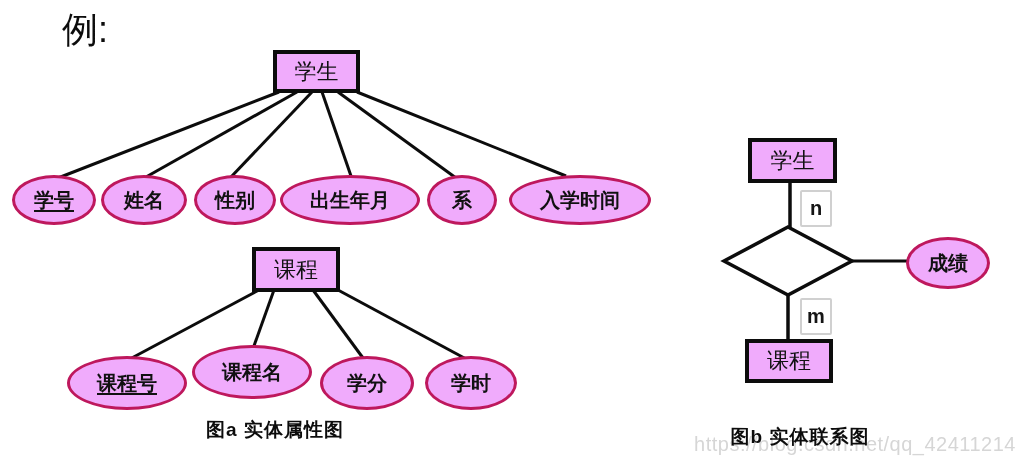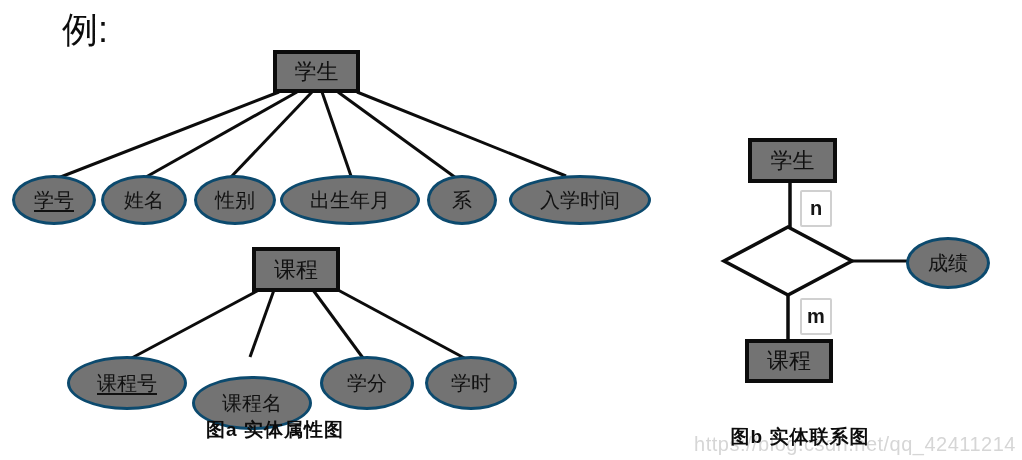--- a/index.html
+++ b/index.html
@@ -5,23 +5,23 @@
   html,body{margin:0;padding:0;background:#ffffff;}
   #canvas{
     position:relative;
     width:1022px;height:460px;
     background:#ffffff;
     font-family:"Liberation Sans","DejaVu Sans",sans-serif;
     color:#111;
     overflow:hidden;
   }
   #edges{position:absolute;left:0;top:0;z-index:1;}
-  .node{position:absolute;z-index:2;display:flex;align-items:center;justify-content:center;background:#737373;box-sizing:border-box;}
+  .node{position:absolute;z-index:2;display:flex;align-items:center;justify-content:center;background:#f0abfc;box-sizing:border-box;}
   .entity{border:4px solid #0c0c0c;font-size:22px;}
-  .attr{border:3px solid #0c4a6e;border-radius:50%;font-size:20px;}
+  .attr{border:3px solid #be185d;border-radius:50%;font-size:20px;font-weight:bold;}
   .attr.key span{text-decoration:underline;text-underline-offset:3px;}
   .rel-label{position:absolute;z-index:2;display:flex;align-items:center;justify-content:center;font-size:22px;background:transparent;}
   .card-box{
     position:absolute;z-index:3;display:flex;align-items:center;justify-content:center;
     background:#fff;border:2px solid #d0d0d0;border-radius:2px;
     font-size:20px;font-weight:bold;color:#151515;box-sizing:border-box;
   }
   .caption{position:absolute;z-index:2;text-align:center;font-size:19px;font-weight:bold;color:#0c0c0c;letter-spacing:1px;}
   .title{position:absolute;z-index:2;font-size:36px;color:#0c0c0c;}
   .watermark{position:absolute;z-index:1;right:6px;bottom:4px;font-size:20px;color:#d6d6d6;letter-spacing:0.5px;}
@@ -77,21 +77,21 @@
     <span>入学时间</span>
   </div>
 
   <div class="node entity" style="left:252px;top:247px;width:88px;height:45px;">
     <span>课程</span>
   </div>
 
   <div class="node attr key" style="left:67px;top:356px;width:120px;height:54px;">
     <span>课程号</span>
   </div>
-  <div class="node attr" style="left:192px;top:376px;width:120px;height:54px;text-align:right;">
+  <div class="node attr" style="left:192px;top:345px;width:120px;height:54px;text-align:right;">
     <span>课程名</span>
   </div>
   <div class="node attr" style="left:425px;top:356px;width:92px;height:54px;">
     <span>学时</span>
   </div>
   <div class="node attr" style="left:320px;top:356px;width:94px;height:54px;">
     <span>学分</span>
   </div>
 
   <div class="caption" style="left:150px;top:417px;width:250px;">图a 实体属性图</div>

